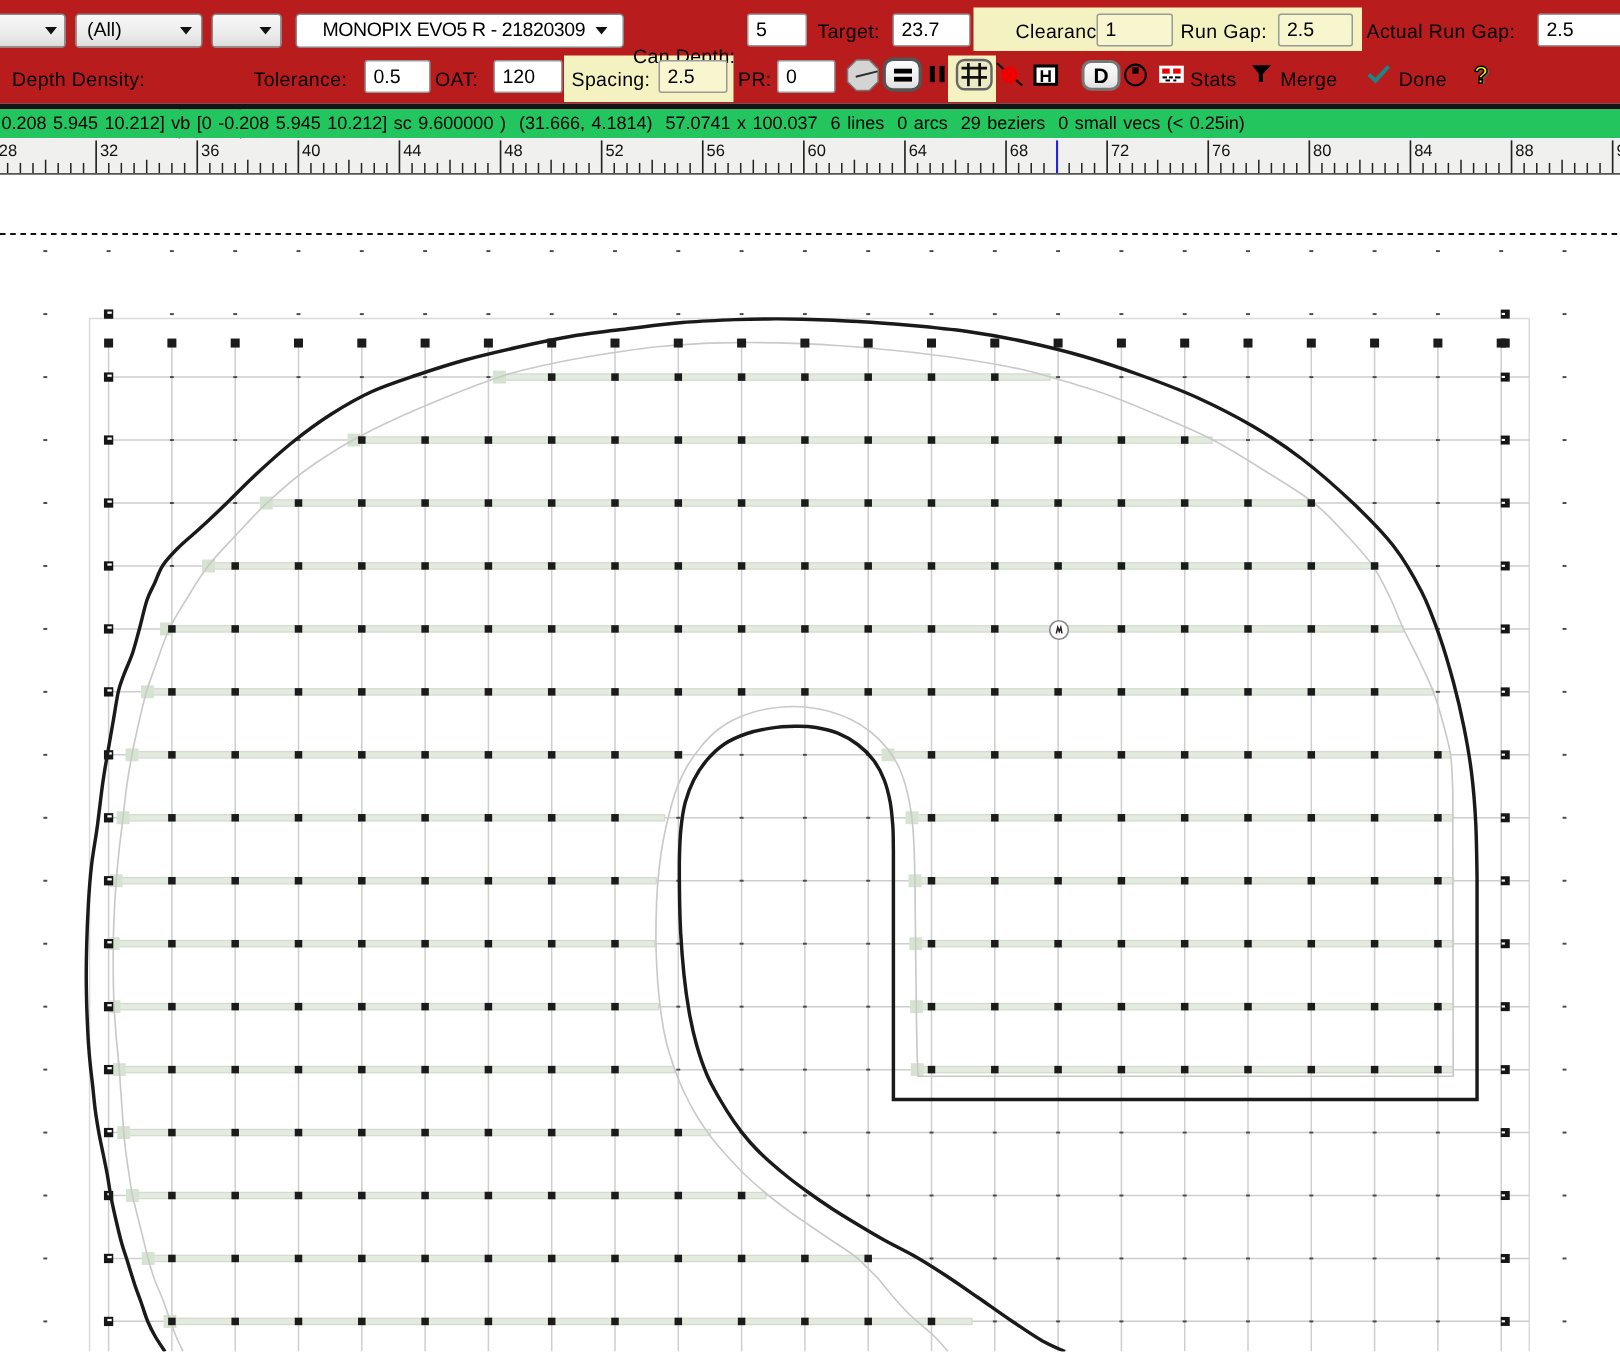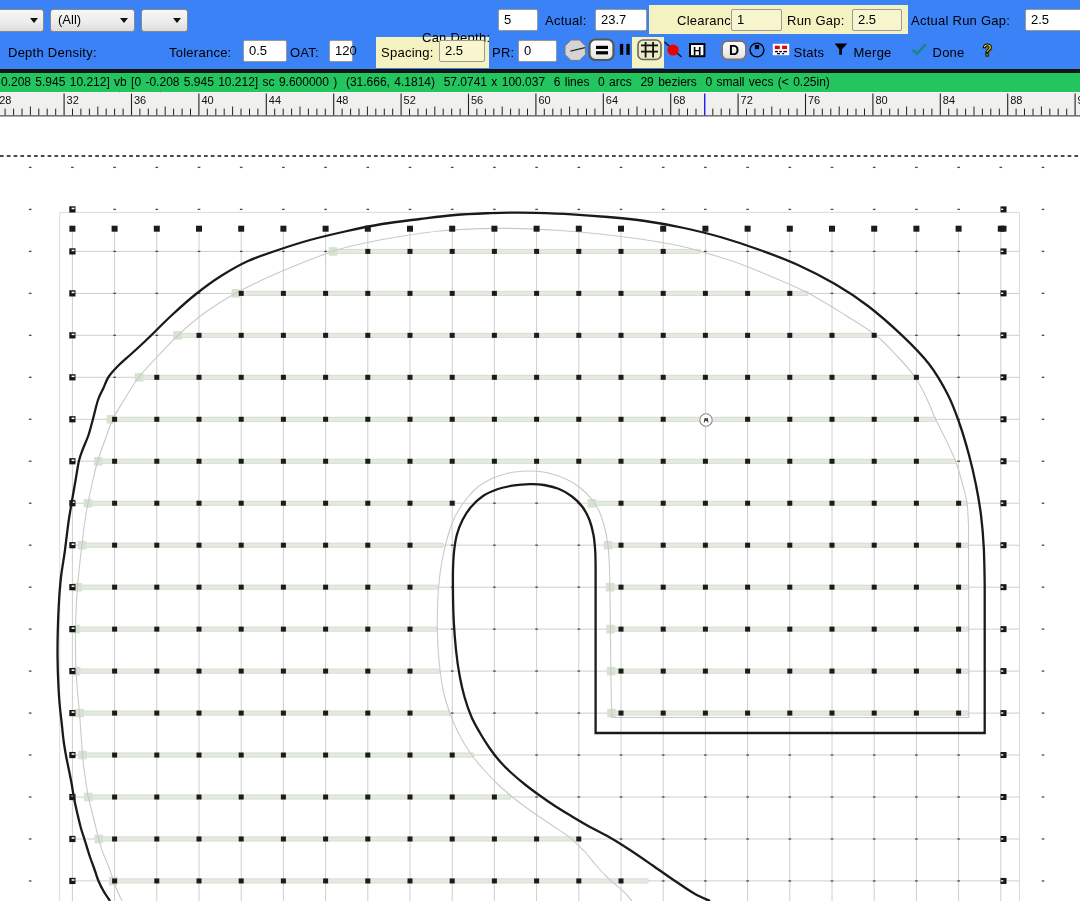--- a/index.html
+++ b/index.html
@@ -1,18 +1,18 @@
 <!DOCTYPE html>
 <html><head>
 <meta charset="utf-8">
 <style>
 * { margin:0; padding:0; box-sizing:border-box; }
 html,body { width:1080px; height:901px; overflow:hidden; background:#fff;
   font-family:"Liberation Sans", sans-serif; }
-#toolbar { position:absolute; left:0; top:0; width:1080px; height:68.8px; background:#3b82f6; }
+#toolbar { position:absolute; left:0; top:0; width:1080px; height:68.8px; background:#b91c1c; }
 .ylw { position:absolute; background:#f3f2c0; }
 .lbl { position:absolute; font-size:13px; color:#000; white-space:nowrap; letter-spacing:0.25px; }
 .fld { position:absolute; height:22px; background:#fff; border:1px solid #999;
   border-radius:2px; font-size:13px; color:#000; padding:2px 0 0 5px; }
 .fld.y { background:#f7f6ce; }
 .dd { position:absolute; height:23px; border:1px solid #888; border-radius:3px;
   background:linear-gradient(#f7f7f7, #ececec 60%, #dcdcdc); font-size:13px; color:#000;
   padding:2px 0 0 7px; }
 .arr { position:absolute; width:0; height:0; border-left:4.5px solid transparent;
   border-right:4.5px solid transparent; border-top:5px solid #111; top:8px; }
@@ -29,37 +29,38 @@
   <div class="ylw" style="left:376px; top:36.6px; width:113px; height:31.4px;"></div>
   <div class="ylw" style="left:631.5px; top:36.6px; width:32px; height:31.4px;"></div>
 
   <div class="dd" style="left:-16px; top:8.5px; width:60px;">
       <span class="arr" style="right:5px;"></span>
     </div>
   <div class="dd" style="left:50px; top:8.5px; width:85px;">(All)<span class="arr" style="right:6px;"></span></div>
   <div class="dd" style="left:141px; top:8.5px; width:47px;">
       <span class="arr" style="right:6px;"></span>
     </div>
+  <div class="dd" style="left:197px; top:8.5px; width:219px; background:#fff; padding-left:17px; font-size:13px; letter-spacing:-0.28px;">MONOPIX EVO5 R - 21820309<span class="arr" style="right:10px;"></span></div>
   <div class="lbl" style="left:422px; top:30px;">Can Depth:</div>
   <div class="fld" style="left:498px; top:8.5px; width:40px;">5</div>
-  <div class="lbl" style="left:545px; top:13px;">Actual:</div>
+  <div class="lbl" style="left:545px; top:13px;">Target:</div>
   <div class="fld" style="left:595px; top:8.5px; width:52px;">23.7</div>
   <div class="lbl" style="left:677px; top:13px;text-align:right;">Clearance:</div>
   <div class="fld y" style="left:731px; top:8.5px; width:51px;">1</div>
   <div class="lbl" style="left:787px; top:13px;">Run Gap:</div>
   <div class="fld y" style="left:852px; top:8.5px; width:50px;">2.5</div>
   <div class="lbl" style="left:911px; top:13px;">Actual Run Gap:</div>
   <div class="fld" style="left:1025px; top:8.5px; width:58px;">2.5</div>
 
   <div class="lbl" style="left:8px; top:44.5px;">Depth Density:</div>
   <div class="fld" style="left:119px; top:39.5px; width:42px;margin-top:32px;">10</div>
   <div class="lbl" style="left:169px; top:44.5px;">Tolerance:</div>
   <div class="fld" style="left:243px; top:39.5px; width:44px;">0.5</div>
   <div class="lbl" style="left:290px; top:44.5px;">OAT:</div>
-  <div class="fld" style="left:329px; top:39.5px; width:24px;">120</div>
+  <div class="fld" style="left:329px; top:39.5px; width:46px;">120</div>
   <div class="lbl" style="left:381px; top:44.5px;">Spacing:</div>
   <div class="fld y" style="left:439px; top:39.5px; width:46px;">2.5</div>
   <div class="lbl" style="left:492px; top:44.5px;">PR:</div>
   <div class="fld" style="left:518px; top:39.5px; width:39px;">0</div>
 
   <svg width="1080" height="67" viewBox="0 0 1080 67" style="position:absolute;left:0;top:0;" xmlns="http://www.w3.org/2000/svg">
 
     <polygon points="570.9,40 579.5,40 585.4,45.9 585.4,54.5 579.5,60.4 570.9,60.4 565,54.5 565,45.9" fill="#d4d4d4" stroke="#777" stroke-width="1"></polygon>
     <path d="M570.5,51.2 L585,47.6" stroke="#2a2a2a" stroke-width="1.3" fill="none"></path>
 

